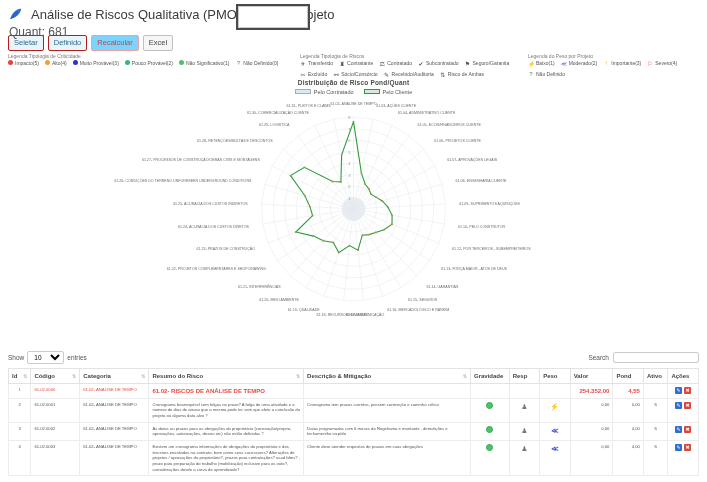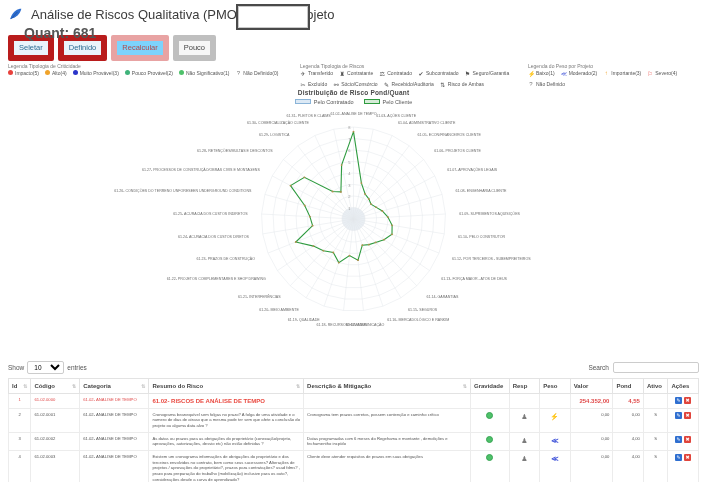--- a/index.html
+++ b/index.html
@@ -14,35 +14,35 @@
   }
 
   
   .header { position:relative; padding:6px 0 0 8px; height:34px; }
   .title-row { display:flex; align-items:center; gap:7px; }
   .feather-icon { width:16px; height:16px; flex:none; }
   .page-title {
     font-size:13px; color:#3b3b3b; font-weight:400;
     white-space:nowrap;
   }
-  .quant { font-size:14px; color:#555; margin:3px 0 0 16px;font-weight:bold; }
+  .quant { font-size:12px; color:#555; margin:3px 0 0 1px; }
   .header-box {
     position:absolute; left:236px; top:4px;
     width:74px; height:26px;
     border:2px solid #4a4a4a; background:#fff;
     box-shadow:inset 0 0 0 1px #c9c9c9;
   }
 
   
   .toolbar { display:flex; gap:4px; padding:1px 0 0 8px; }
   .btn {
     font-family:"Liberation Sans", sans-serif;
     font-size:7.5px; line-height:1;
     padding:3px 5px;
-    border:6px solid #b91c1c;
+    border:1px solid #b91c1c;
     border-radius:2px;
     background:#eaf4fb;
     color:#2c6c93;
     cursor:pointer;
   }
   .btn.red { border-color:#e8a3a3; background:#7dd3fc; color:#b14a4a; }
   .btn.plain { border-color:#bfbfbf; background:#f6f6f6; color:#444; }
 
   
   .legends { position:relative; height:24px; margin-top:2px; }
@@ -146,21 +146,21 @@
     <div class="page-title">Análise de Riscos Qualitativa (PMO23)- RKA Projeto</div>
   </div>
   <div class="quant">Quant: 681</div>
   <div class="header-box"></div>
 </div>
 
 <div class="toolbar">
   <button class="btn">Seletar</button>
   <button class="btn">Definido</button>
   <button class="btn red">Recalcular</button>
-  <button class="btn plain">Pouco</button>
+  <button class="btn plain">Excel</button>
 </div>
 
 <div class="legends">
 
   <div class="legend-group lg-criticidade">
     <div class="legend-title">Legenda Tipologia de Criticidade</div>
     <div class="legend-items">
       <span class="legend-item">
           <span class="dot" style="background:#e8413c"></span>
           <span>Impacto(5)</span>

